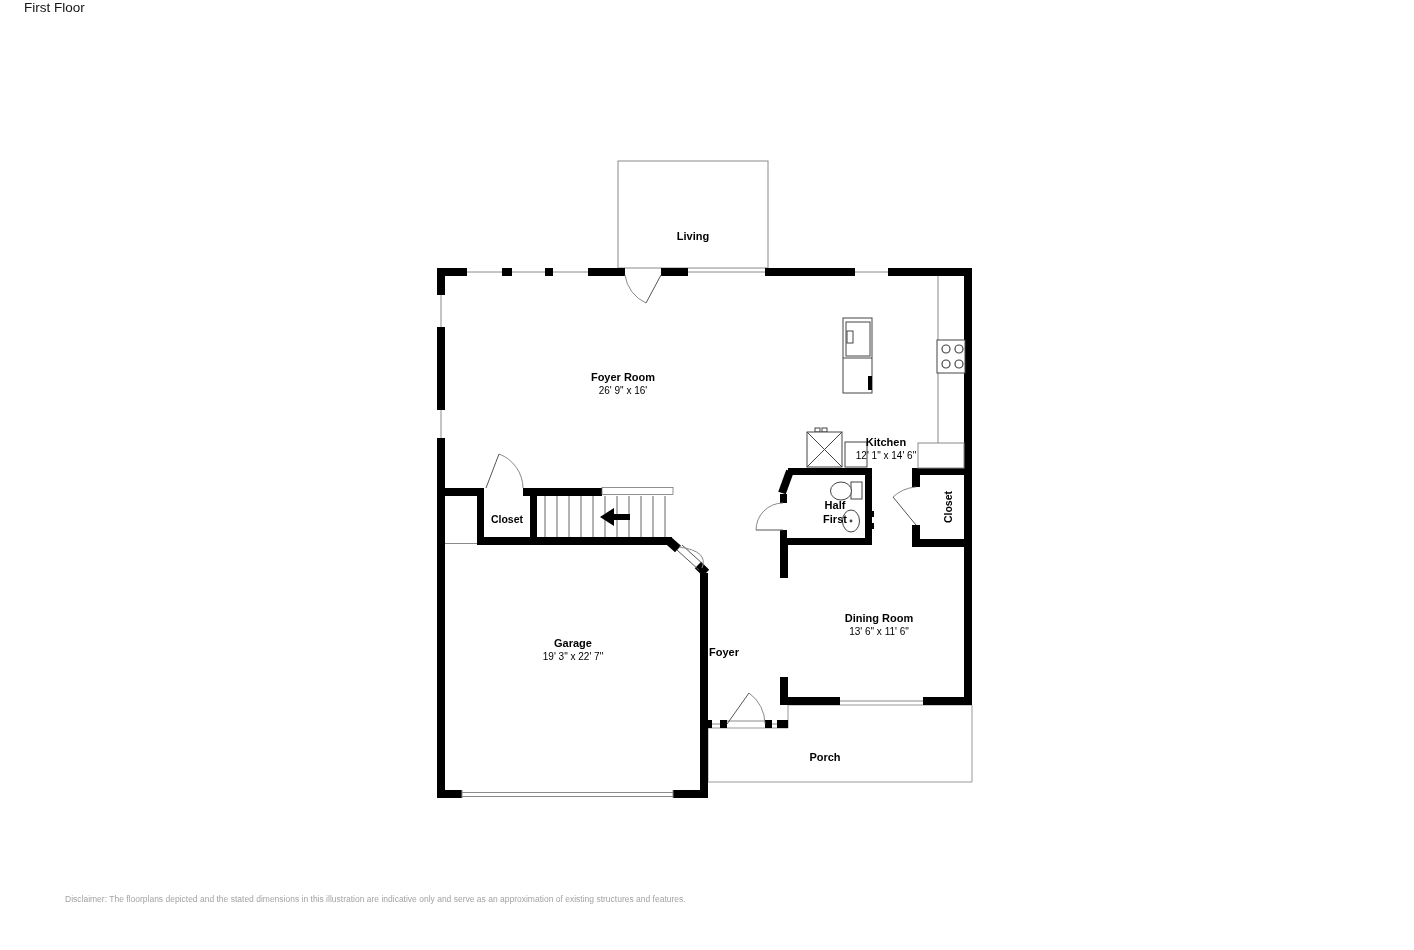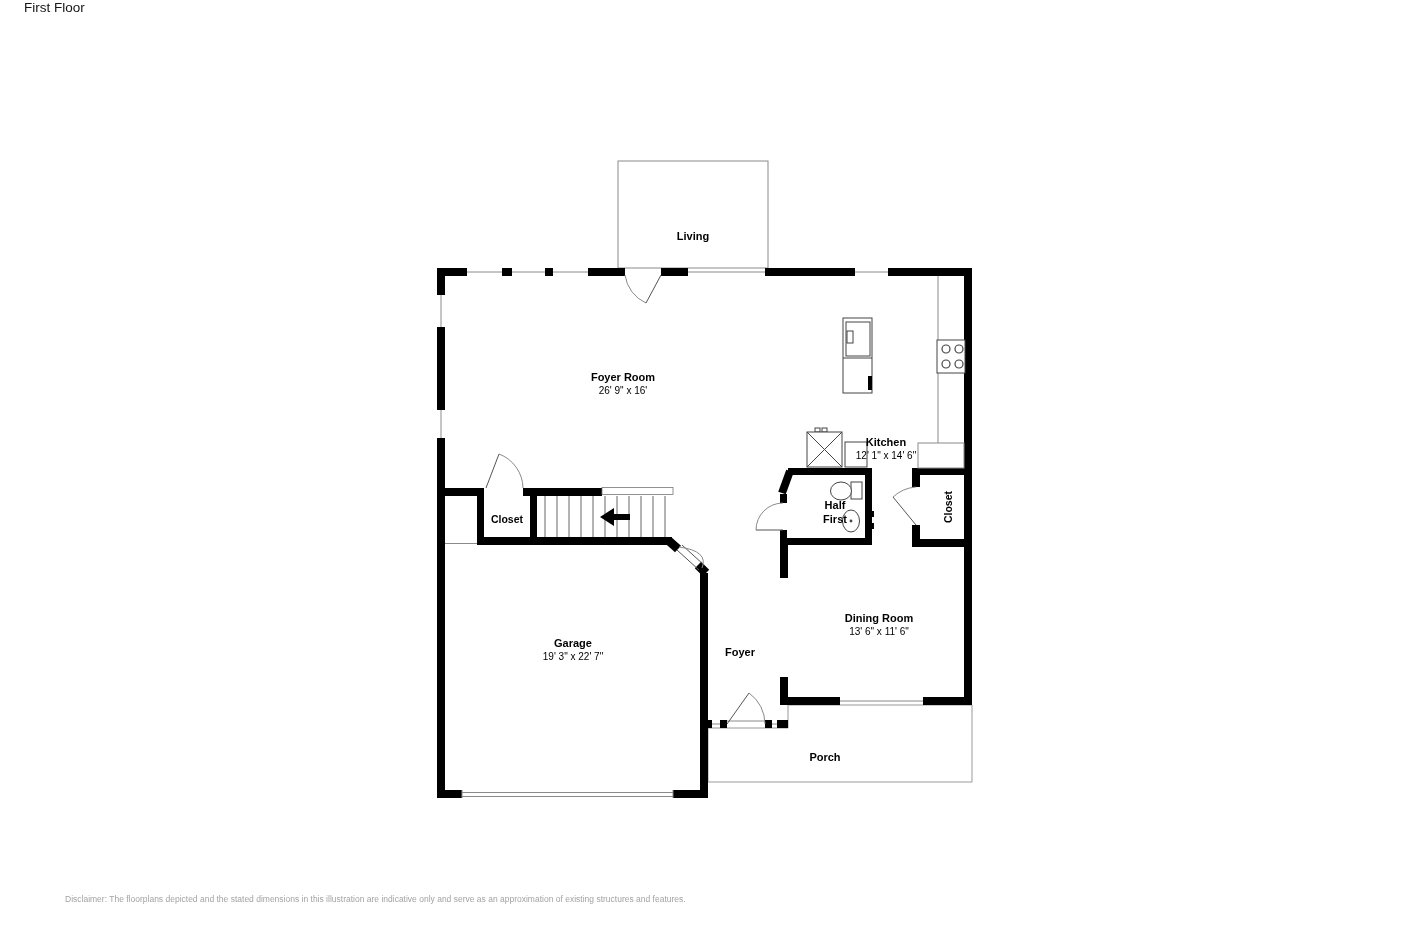--- a/index.html
+++ b/index.html
@@ -229,21 +229,21 @@
 
   <div class="room-label rotated" style="left:948px;top:507px;">
     <div class="room-name" style="font-size:10.5px;">Closet</div>
   </div>
 
   <div class="room-label" style="left:573px;top:636px;">
     <div class="room-name">Garage</div>
     <div class="room-dims">19' 3" x 22' 7"</div>
   </div>
 
-  <div class="room-label" style="left:724px;top:645px;padding-left:32px;">
+  <div class="room-label" style="left:708px;top:645px;padding-left:32px;">
     <div class="room-name">Foyer</div>
   </div>
 
   <div class="room-label" style="left:879px;top:611px;">
     <div class="room-name">Dining Room</div>
     <div class="room-dims">13' 6" x 11' 6"</div>
   </div>
 
   <div class="room-label" style="left:825px;top:750px;">
     <div class="room-name">Porch</div>

